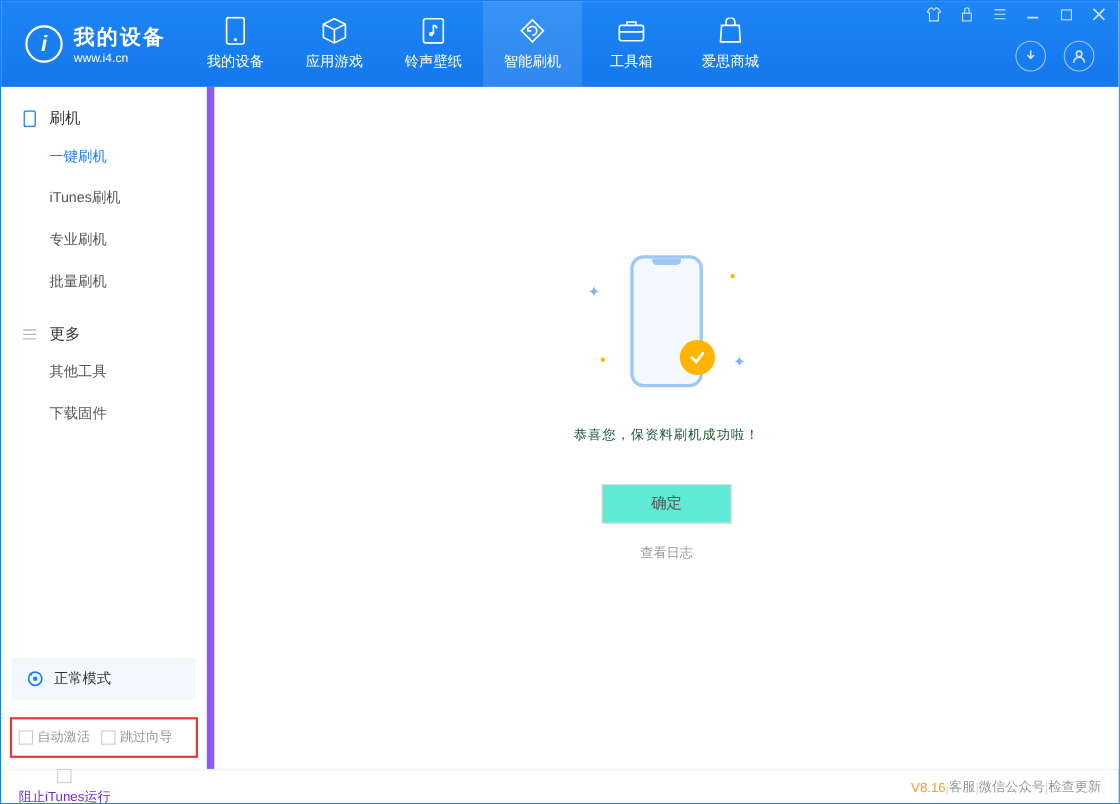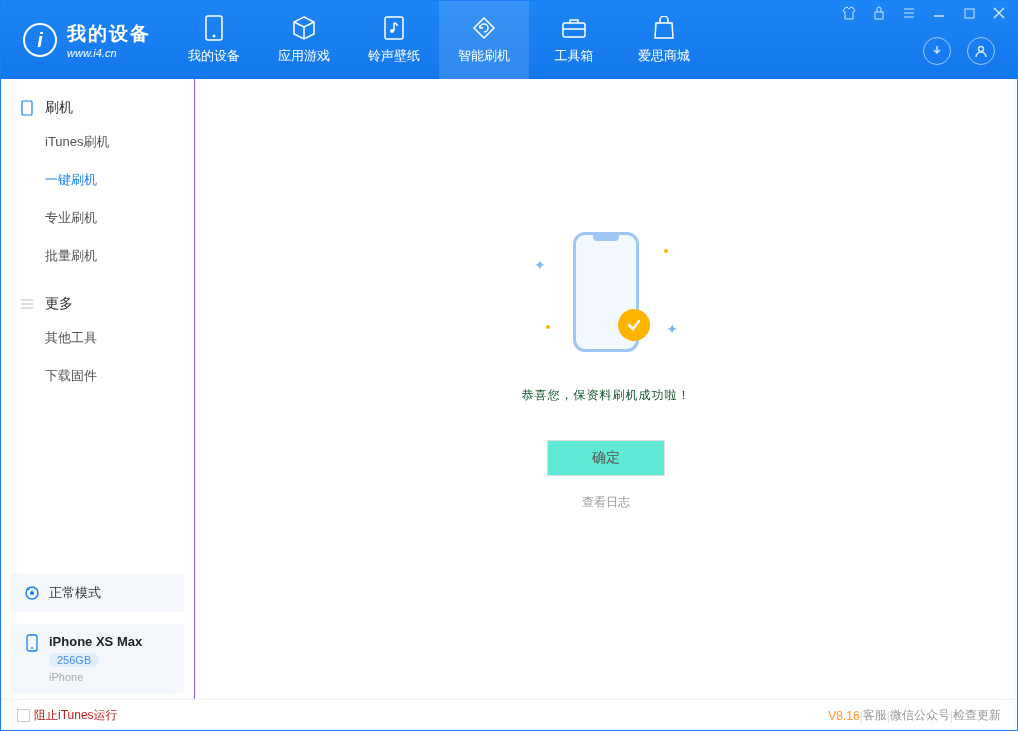--- a/index.html
+++ b/index.html
@@ -2,31 +2,31 @@
 <html><head>
 <meta charset="utf-8">
 <style>
 * { margin: 0; padding: 0; box-sizing: border-box; }
 body { font-family: "Microsoft YaHei", -apple-system, sans-serif; background: #fff; width: 1018px; height: 731px; overflow: hidden; border: 1px solid #1a7ff2; }
 .header { height: 78px; background: linear-gradient(to bottom, #1d85f5, #1478ed); display: flex; align-items: center; color: #fff; position: relative; }
 .logo-area { display: flex; align-items: center; padding: 0 18px 0 22px; }
 .logo-circle { width: 34px; height: 34px; border: 2.5px solid #fff; border-radius: 50%; display: flex; align-items: center; justify-content: center; font-weight: bold; font-size: 20px; font-style: italic; margin-right: 10px; }
 .logo-text { display: flex; flex-direction: column; }
 .logo-name { font-size: 19px; font-weight: bold; letter-spacing: 2px; }
-.logo-url { font-size: 11px; font-style: italic; }
+.logo-url { font-size: 11px; }
 .nav-tabs { display: flex; height: 100%; }
 .nav-tab { width: 90px; display: flex; flex-direction: column; align-items: center; justify-content: center; font-size: 13px; cursor: pointer; position: relative; }
 .nav-tab.active { background: rgba(255,255,255,0.12); }
 .nav-icon { width: 26px; height: 26px; margin-bottom: 6px; display: flex; align-items: center; justify-content: center; }
 .titlebar { position: absolute; top: 4px; right: 10px; display: flex; gap: 14px; }
 .tb-icon { width: 16px; height: 16px; cursor: pointer; color: #cde4fc; display:flex; align-items:center; justify-content:center; }
 .header-right { position: absolute; right: 22px; bottom: 14px; display: flex; gap: 16px; }
 .hr-circle { width: 28px; height: 28px; border: 1.5px solid #9ec9fb; border-radius: 50%; display: flex; align-items: center; justify-content: center; cursor: pointer; color: #cfe5fd; }
 .body { display: flex; height: 620px; }
-.sidebar { width: 194px; background: #fff; border-right: 1px solid #8b5cf6; display: flex; flex-direction: column; }
+.sidebar { width: 194px; background: #fff; border-right: 7px solid #8b5cf6; display: flex; flex-direction: column; }
 .side-section { padding-top: 14px; }
 .side-header { display: flex; align-items: center; padding: 6px 18px; font-size: 14px; color: #333; font-weight: 500; }
 .side-header .hicon { width: 16px; height: 16px; margin-right: 10px; display:flex; align-items:center; justify-content:center; }
 .side-item { padding: 10px 18px 10px 44px; font-size: 13px; color: #555; cursor: pointer; }
 .side-item.active { color: #1a7ff2; }
 .side-spacer { flex: 1; }
 .device-box { margin: 6px 10px; padding: 10px 12px; background: #f4f8fc; border-radius: 3px; font-size: 13px; color: #333; display:flex; align-items:flex-start; }
 .device-box.info { flex-direction: row; align-items: flex-start; }
 .dev-ic { width:18px; height:18px; margin-right:8px; display:flex; align-items:center; justify-content:center; color:#1a7ff2; flex-shrink:0; }
 .dev-details { display:flex; flex-direction:column; }
@@ -44,21 +44,21 @@
 .sparkle { position:absolute; color:#7db8f0; font-size:14px; }
 .sparkle.s1 { left: 18px; top: 30px; }
 .sparkle.s2 { right: 18px; bottom: 20px; }
 .dot { position:absolute; width:4px; height:4px; background:#ffb400; border-radius:50%; }
 .dot.d1 { left: 30px; bottom: 28px; }
 .dot.d2 { right: 28px; top: 22px; }
 .msg { font-size: 12px; color: #14532d; margin-bottom: 36px; letter-spacing: 1px; }
 .ok-btn { padding: 8px 44px; border: 1px solid #ddd; background: #5eead4; font-size: 14px; color: #555; cursor: pointer; margin-bottom: 18px; }
 .log-link { font-size: 12px; color: #999; cursor: pointer; }
 .footer { height: 32px; border-top: 1px solid #eef0f3; display: flex; align-items: center; padding: 0 16px; font-size: 12px; color: #999; }
-.footer .chk { color: #b91c1c; }
+.footer .chk { color: #6d28d9; flex-direction: column; }
 .footer-right { margin-left: auto; display: flex; align-items: center; }
 .f-link { cursor: pointer; }
 .f-sep { color: #ddd; }
 .version { color: #ff9933; }
 </style>
 </head>
 <body>
 
 <div class="header">
   <div class="logo-area">
@@ -176,22 +176,22 @@
   <div class="sidebar">
     <div class="side-section">
       <div class="side-header">
         <span class="hicon">
             <svg width="12" height="16" viewBox="0 0 12 16">
               <rect x="1" y="1" width="10" height="14" rx="1" fill="none" stroke="#1a7ff2" stroke-width="1.2"></rect>
             </svg>
           </span>
         <span>刷机</span>
       </div>
+      <div class="side-item active">一键刷机</div>
       <div class="side-item">iTunes刷机</div>
-      <div class="side-item active">一键刷机</div>
       <div class="side-item">专业刷机</div>
       <div class="side-item">批量刷机</div>
     </div>
     <div class="side-section">
       <div class="side-header">
         <span class="hicon">
             <svg width="14" height="12" viewBox="0 0 14 12">
               <path d="M1 2 L13 2 M1 6 L13 6 M1 10 L13 10" stroke="#bbb" stroke-width="1.2"></path>
             </svg>
           </span>
@@ -204,31 +204,28 @@
     <div class="device-box">
       <span class="dev-ic">
           <svg width="16" height="16" viewBox="0 0 16 16">
             <circle cx="8" cy="8" r="6" fill="none" stroke="#1a7ff2" stroke-width="1.5"></circle>
             <circle cx="8" cy="8" r="2" fill="#1a7ff2"></circle>
             <path d="M3 3 L5 5" stroke="#1a7ff2" stroke-width="1.5"></path>
           </svg>
         </span>
       <span>正常模式</span>
     </div>
-    <div class="device-box info">
-      <span class="dev-ic">
-          <svg width="12" height="18" viewBox="0 0 12 18">
-            <rect x="1" y="1" width="10" height="16" rx="2" fill="none" stroke="#1a7ff2" stroke-width="1.3"></rect>
-            <circle cx="6" cy="14" r="1" fill="#1a7ff2"></circle>
-          </svg>
-        </span>
-      <div class="dev-details">
-        <span class="dev-name">iPhone XS Max</span>
-        <span class="badge">256GB</span>
-        <span class="dev-sub">iPhone</span>
+    <div class="bottom-opts">
+      <div class="chk">
+        <span class="chkbox"></span>
+        <span>自动激活</span>
+      </div>
+      <div class="chk">
+        <span class="chkbox"></span>
+        <span>跳过向导</span>
       </div>
     </div>
   </div>
 
   <div class="main">
     <div class="phone-illus">
       <span class="sparkle s1">✦</span>
       <span class="sparkle s2">✦</span>
       <span class="dot d1"></span>
       <span class="dot d2"></span>

